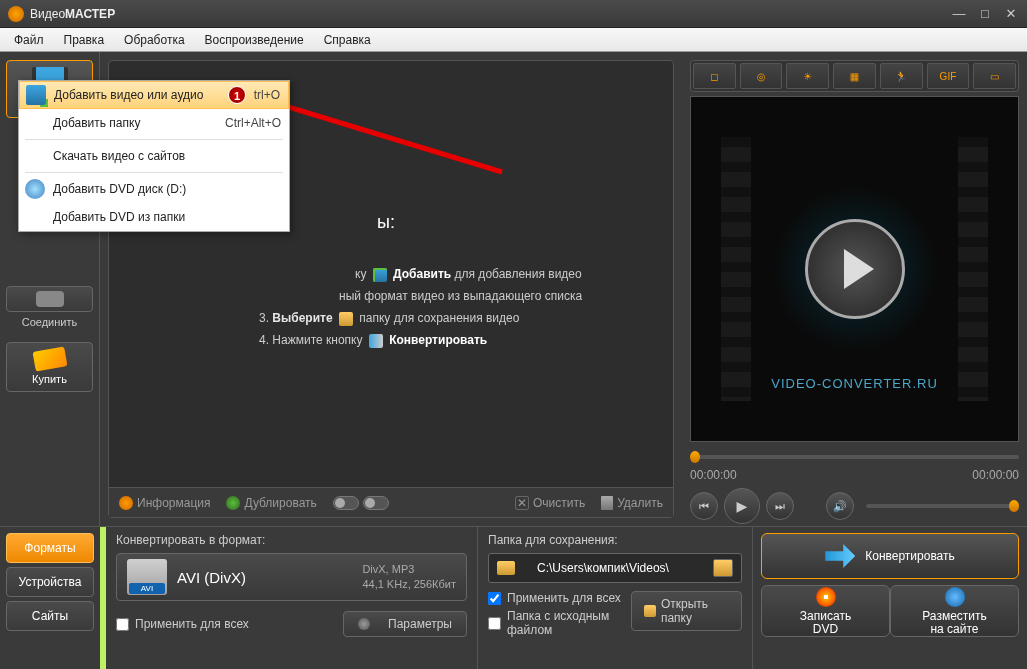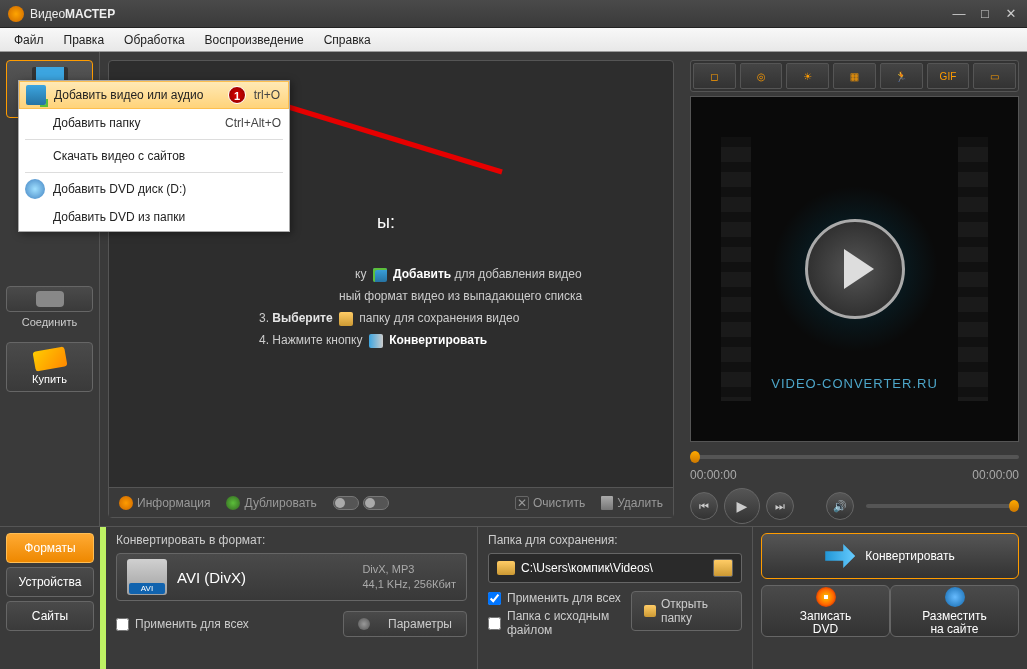--- a/index.html
+++ b/index.html
@@ -96,21 +96,21 @@
 .format-detail { color:#aaa; font-size:11px; line-height:15px; }
 .format-row2 { display:flex; align-items:center; margin-top:10px; gap:20px; }
 .chk { display:flex; align-items:center; gap:6px; color:#ccc; cursor:pointer; }
 .chk input { width:13px; height:13px; }
 .param-btn { margin-left:auto; padding:5px 14px; border:1px solid #666; border-radius:4px; background:linear-gradient(#4a4a4a,#383838); color:#ccc; display:flex; align-items:center; gap:18px; cursor:pointer; }
 .gear { width:12px; height:12px; border-radius:50%; background:radial-gradient(#999,#555); }
 
 .save-box { width:275px; padding:6px 10px; display:flex; flex-direction:column; border-right:1px solid #555; }
 .path-row { height:30px; border:1px solid #666; background:#2a2a2a; border-radius:3px; display:flex; align-items:center; padding:0 8px; gap:6px; margin-bottom:8px; }
 .folder-ic { width:18px; height:14px; background:linear-gradient(#ffcc66,#cc9933); border-radius:2px; }
-.path-text { color:#fff; flex:1; font-size:12px; overflow:hidden; white-space:nowrap; }
+.path-text { color:#fff; flex:1; font-size:12px; overflow:hidden; white-space:nowrap;margin-left:16px; }
 .browse-ic { width:20px; height:18px; background:linear-gradient(#ffcc66,#cc9933); border-radius:2px; border:1px solid #666; }
 .chk-stack { display:flex; flex-direction:column; gap:4px; }
 .chk-row2 { display:flex; justify-content:space-between; align-items:flex-start; }
 .open-btn { padding:5px 12px; border:1px solid #666; border-radius:4px; background:linear-gradient(#4a4a4a,#383838); color:#ccc; display:flex; align-items:center; gap:5px; cursor:pointer; }
 
 .action-box { flex:1; padding:6px 8px; display:flex; flex-direction:column; gap:6px; }
 .convert-btn { height:46px; border:1px solid #ff9c00; border-radius:6px; background:linear-gradient(#555,#333); display:flex; align-items:center; justify-content:center; gap:10px; color:#fff; font-size:16px; cursor:pointer; }
 .conv-ico { width:30px; height:24px; background:linear-gradient(90deg,#2196d6,#66ccff); clip-path: polygon(0 30%, 60% 30%, 60% 0, 100% 50%, 60% 100%, 60% 70%, 0 70%);}
 .btn-row { display:flex; gap:0; }
 .small-act-btn { flex:1; height:52px; border:1px solid #666; border-radius:6px; background:linear-gradient(#4a4a4a,#333); display:flex; flex-direction:column; align-items:center; justify-content:center; color:#fff; gap:3px; cursor:pointer; font-size:11px; text-align:center; line-height:13px; }

